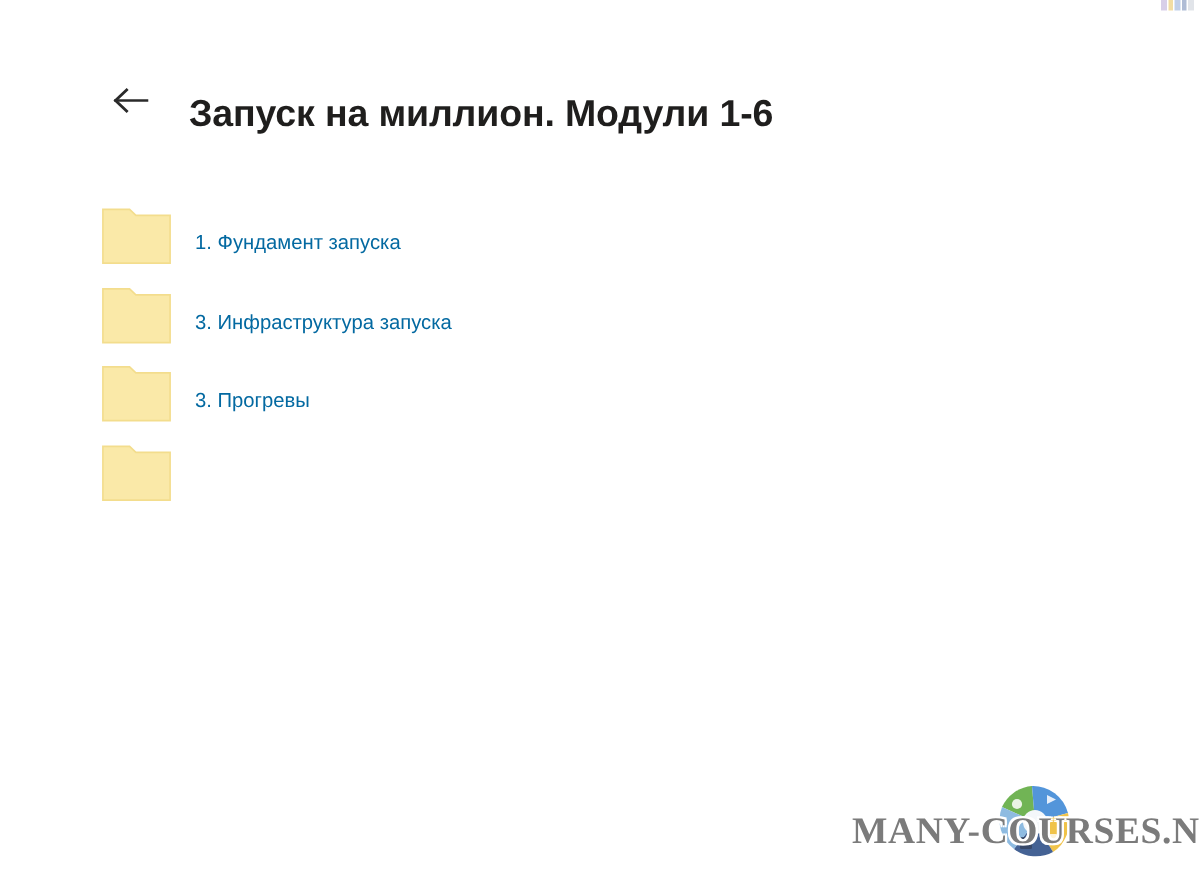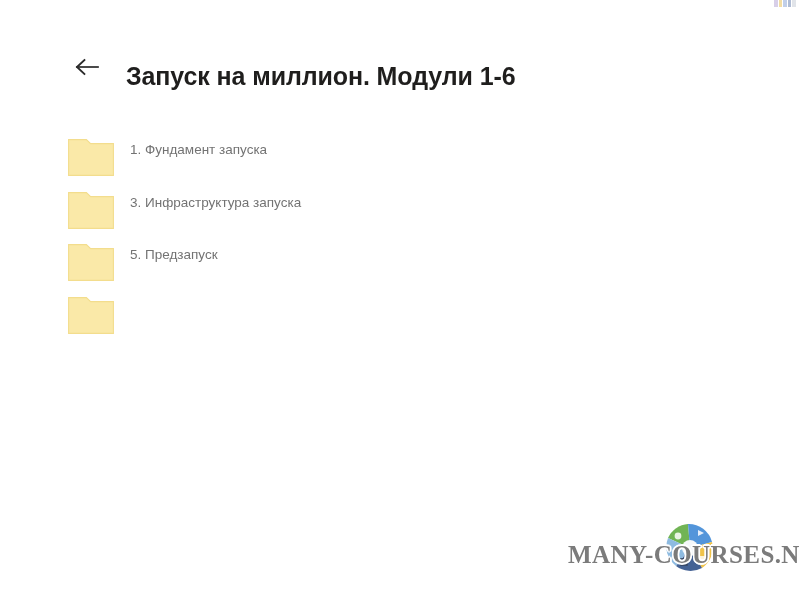--- a/index.html
+++ b/index.html
@@ -88,23 +88,23 @@
   }
   .folder-icon {
     width: 46px;
     height: 39px;
     margin-left: 68px;
     flex: 0 0 auto;
     display: block;
   }
   .folder-label {
     margin-left: 16px;
-    margin-top: 4px;
+    margin-top: 16px;
     font-size: 13.5px;
-    color: #737373;
+    color: #0369a1;
     line-height: 1.25;
     white-space: nowrap;
   }
 
   
   .watermark {
     position: absolute;
     left: 568px;
     top: 512px;
     width: 232px;
@@ -178,30 +178,30 @@
 
   <div class="folder-row">
     <span class="folder-icon">
       <svg width="46" height="39" viewBox="0 0 46 39" aria-hidden="true">
         <path d="M0.6 1.6 H18.4 L22.6 5.6 H45.4 V37.4 H0.6 Z" fill="#fae9a8" stroke="#f3dd8d" stroke-width="1.1"></path>
       </svg>
     </span>
     <span class="folder-label">3. Инфраструктура запуска</span>
   </div>
 
-
-
-  <div class="folder-row">
-    <span class="folder-icon">
-      <svg width="46" height="39" viewBox="0 0 46 39" aria-hidden="true">
-        <path d="M0.6 1.6 H18.4 L22.6 5.6 H45.4 V37.4 H0.6 Z" fill="#fae9a8" stroke="#f3dd8d" stroke-width="1.1"></path>
-      </svg>
-    </span>
-    <span class="folder-label">5. Предзапуск</span>
-  </div>
+  <div class="folder-row">
+    <span class="folder-icon">
+      <svg width="46" height="39" viewBox="0 0 46 39" aria-hidden="true">
+        <path d="M0.6 1.6 H18.4 L22.6 5.6 H45.4 V37.4 H0.6 Z" fill="#fae9a8" stroke="#f3dd8d" stroke-width="1.1"></path>
+      </svg>
+    </span>
+    <span class="folder-label">3. Прогревы</span>
+  </div>
+
+
 
   <div class="folder-row">
     <span class="folder-icon">
       <svg width="46" height="39" viewBox="0 0 46 39" aria-hidden="true">
         <path d="M0.6 1.6 H18.4 L22.6 5.6 H45.4 V37.4 H0.6 Z" fill="#fae9a8" stroke="#f3dd8d" stroke-width="1.1"></path>
       </svg>
     </span>
   </div>
 
 </div>

